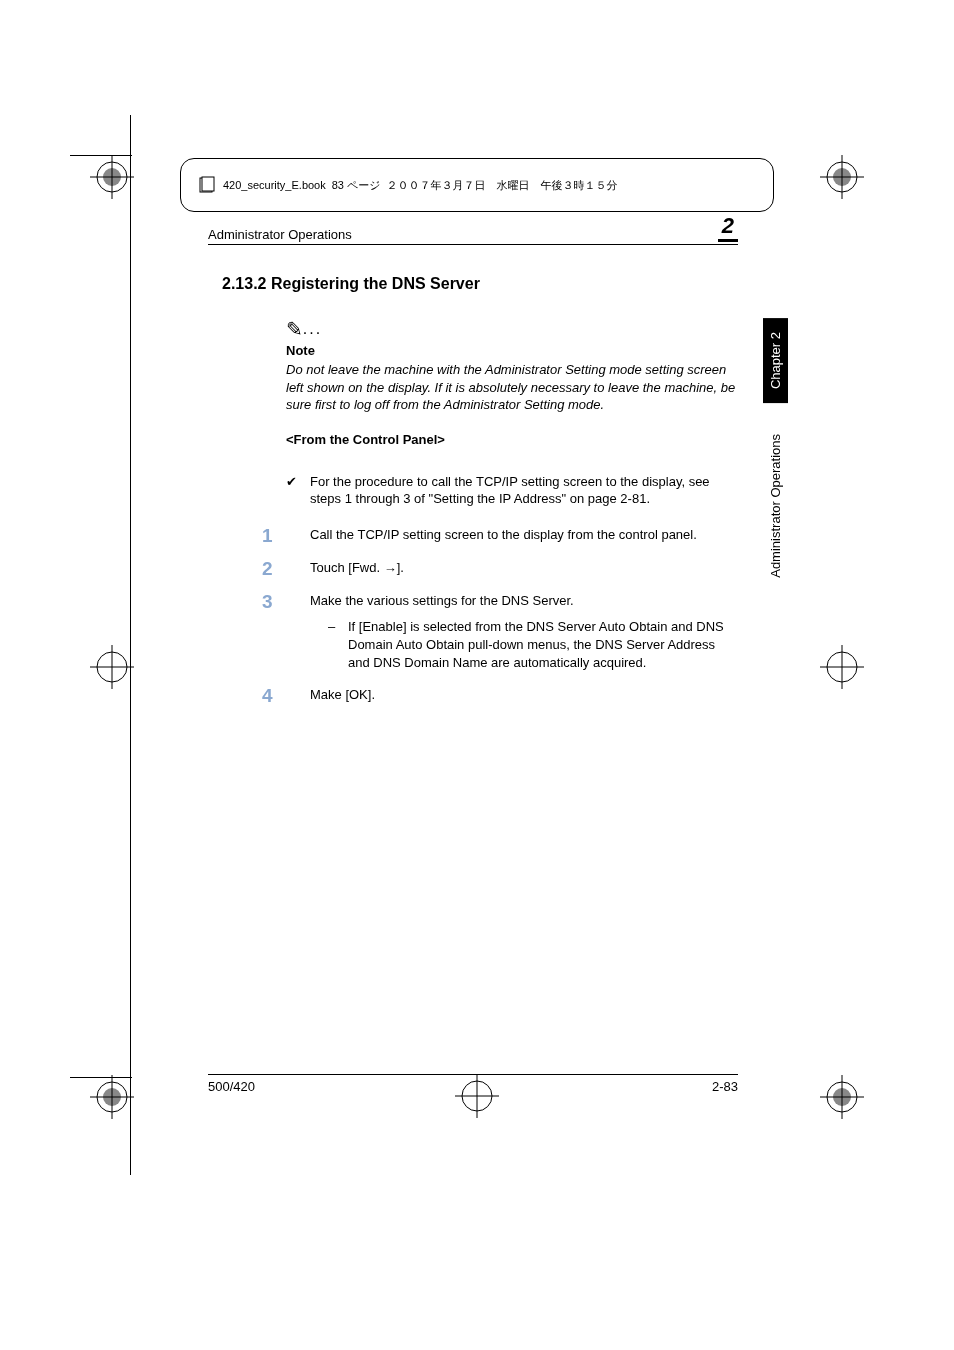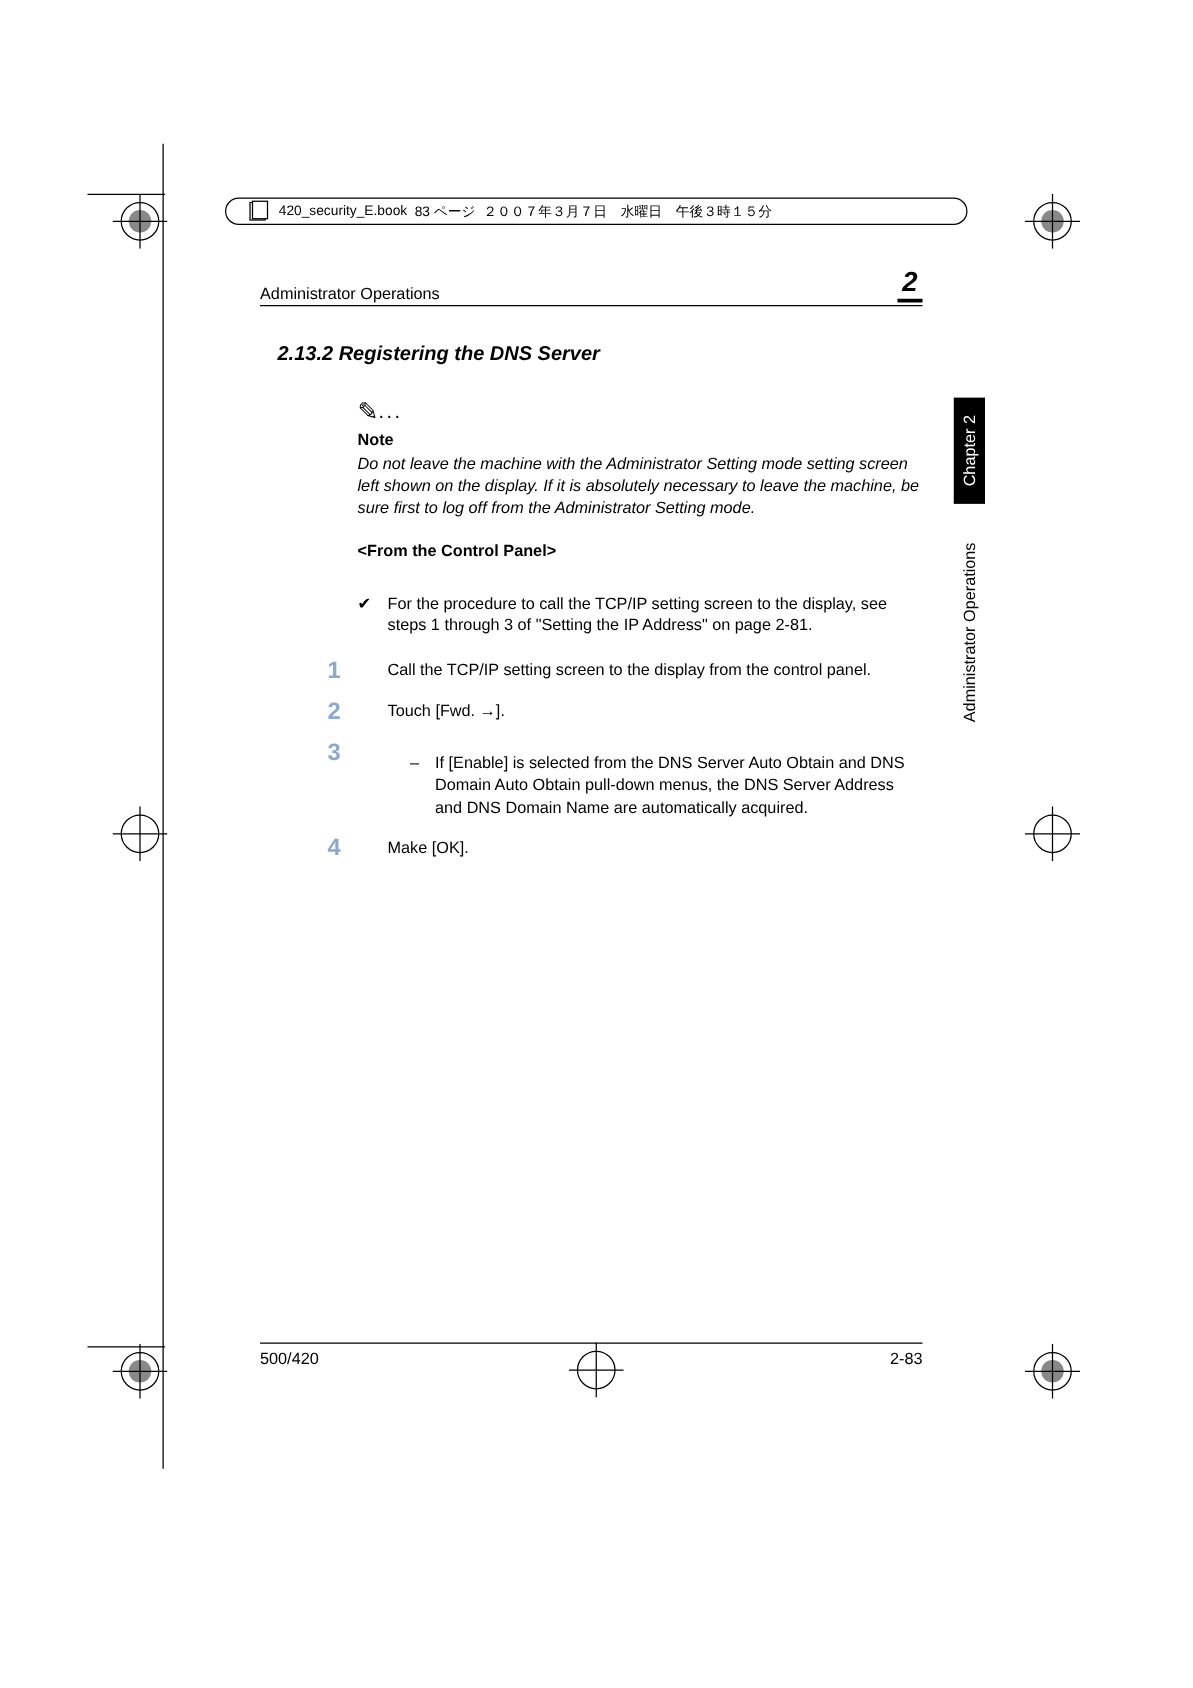--- a/index.html
+++ b/index.html
@@ -38,21 +38,21 @@
     .crop-line-h2 { position: absolute; top: 1077px; left: 70px; width: 62px; height: 1px; background: #000; }
 
     
     .file-header {
       position: absolute;
       top: 158px;
       left: 180px;
       right: 180px;
       border: 1px solid #000;
       border-radius: 14px;
-      padding: 0 16px;
+      padding: 16px 16px;
       font-size: 11px;
       display: flex;
       align-items: center;
       gap: 6px;
     }
     .file-header-icon {
       width: 20px;
       height: 20px;
     }
 
@@ -82,21 +82,20 @@
       border-bottom: 3px solid #000;
       line-height: 1;
       padding-bottom: 2px;
     }
 
     .section-heading {
       font-size: 16px;
       font-weight: bold;
       margin-bottom: 24px;
       padding-left: 14px;
-      font-style: italic;
     }
 
     .note-block {
       margin-left: 78px;
       margin-bottom: 18px;
     }
     .note-icon-row {
       font-size: 20px;
       margin-bottom: 2px;
     }
@@ -296,20 +295,21 @@
     </div>
 
     <div class="step-item">
       <span class="step-number">2</span>
       <div class="step-body">Touch [Fwd. →].</div>
     </div>
 
     <div class="step-item">
       <span class="step-number">3</span>
       <div class="step-body">
+        <div>Make the various settings for the DNS Server.</div>
         <div class="sub-step">
           <span class="dash">–</span>
           <span>If [Enable] is selected from the DNS Server Auto Obtain and DNS Domain Auto Obtain pull-down menus, the DNS Server Address and DNS Domain Name are automatically acquired.</span>
         </div>
       </div>
     </div>
 
     <div class="step-item">
       <span class="step-number">4</span>
       <div class="step-body">Make [OK].</div>

